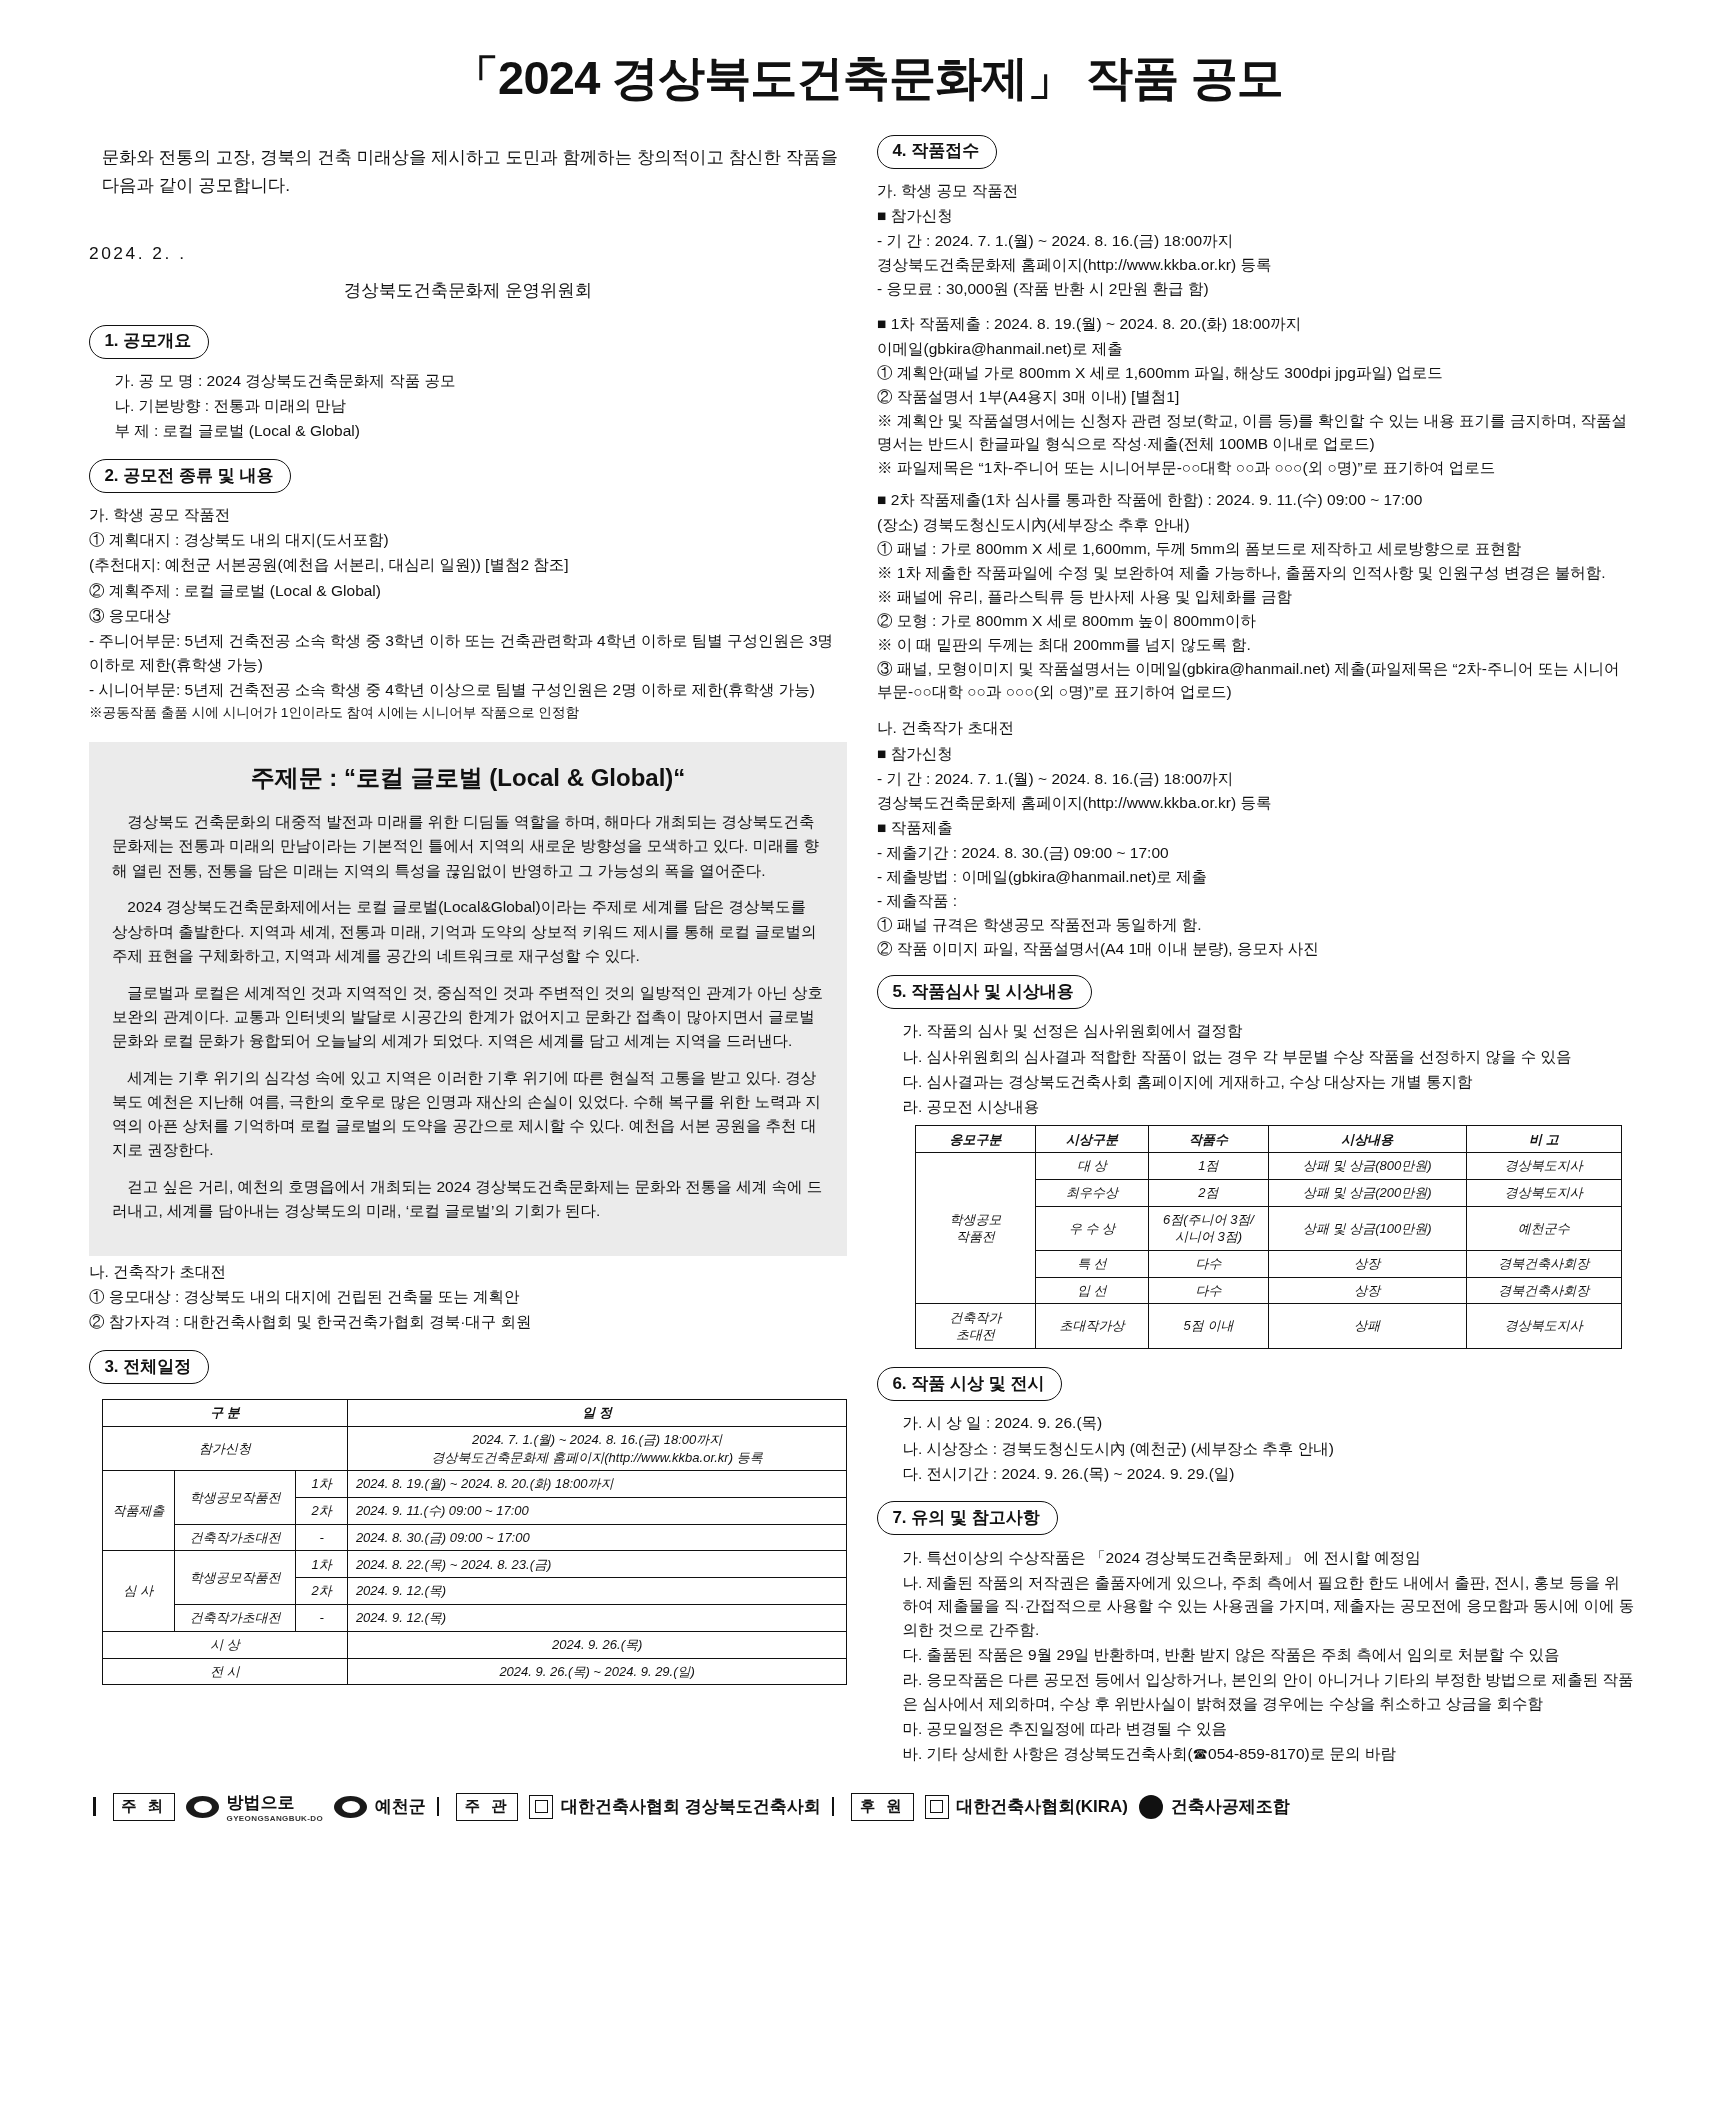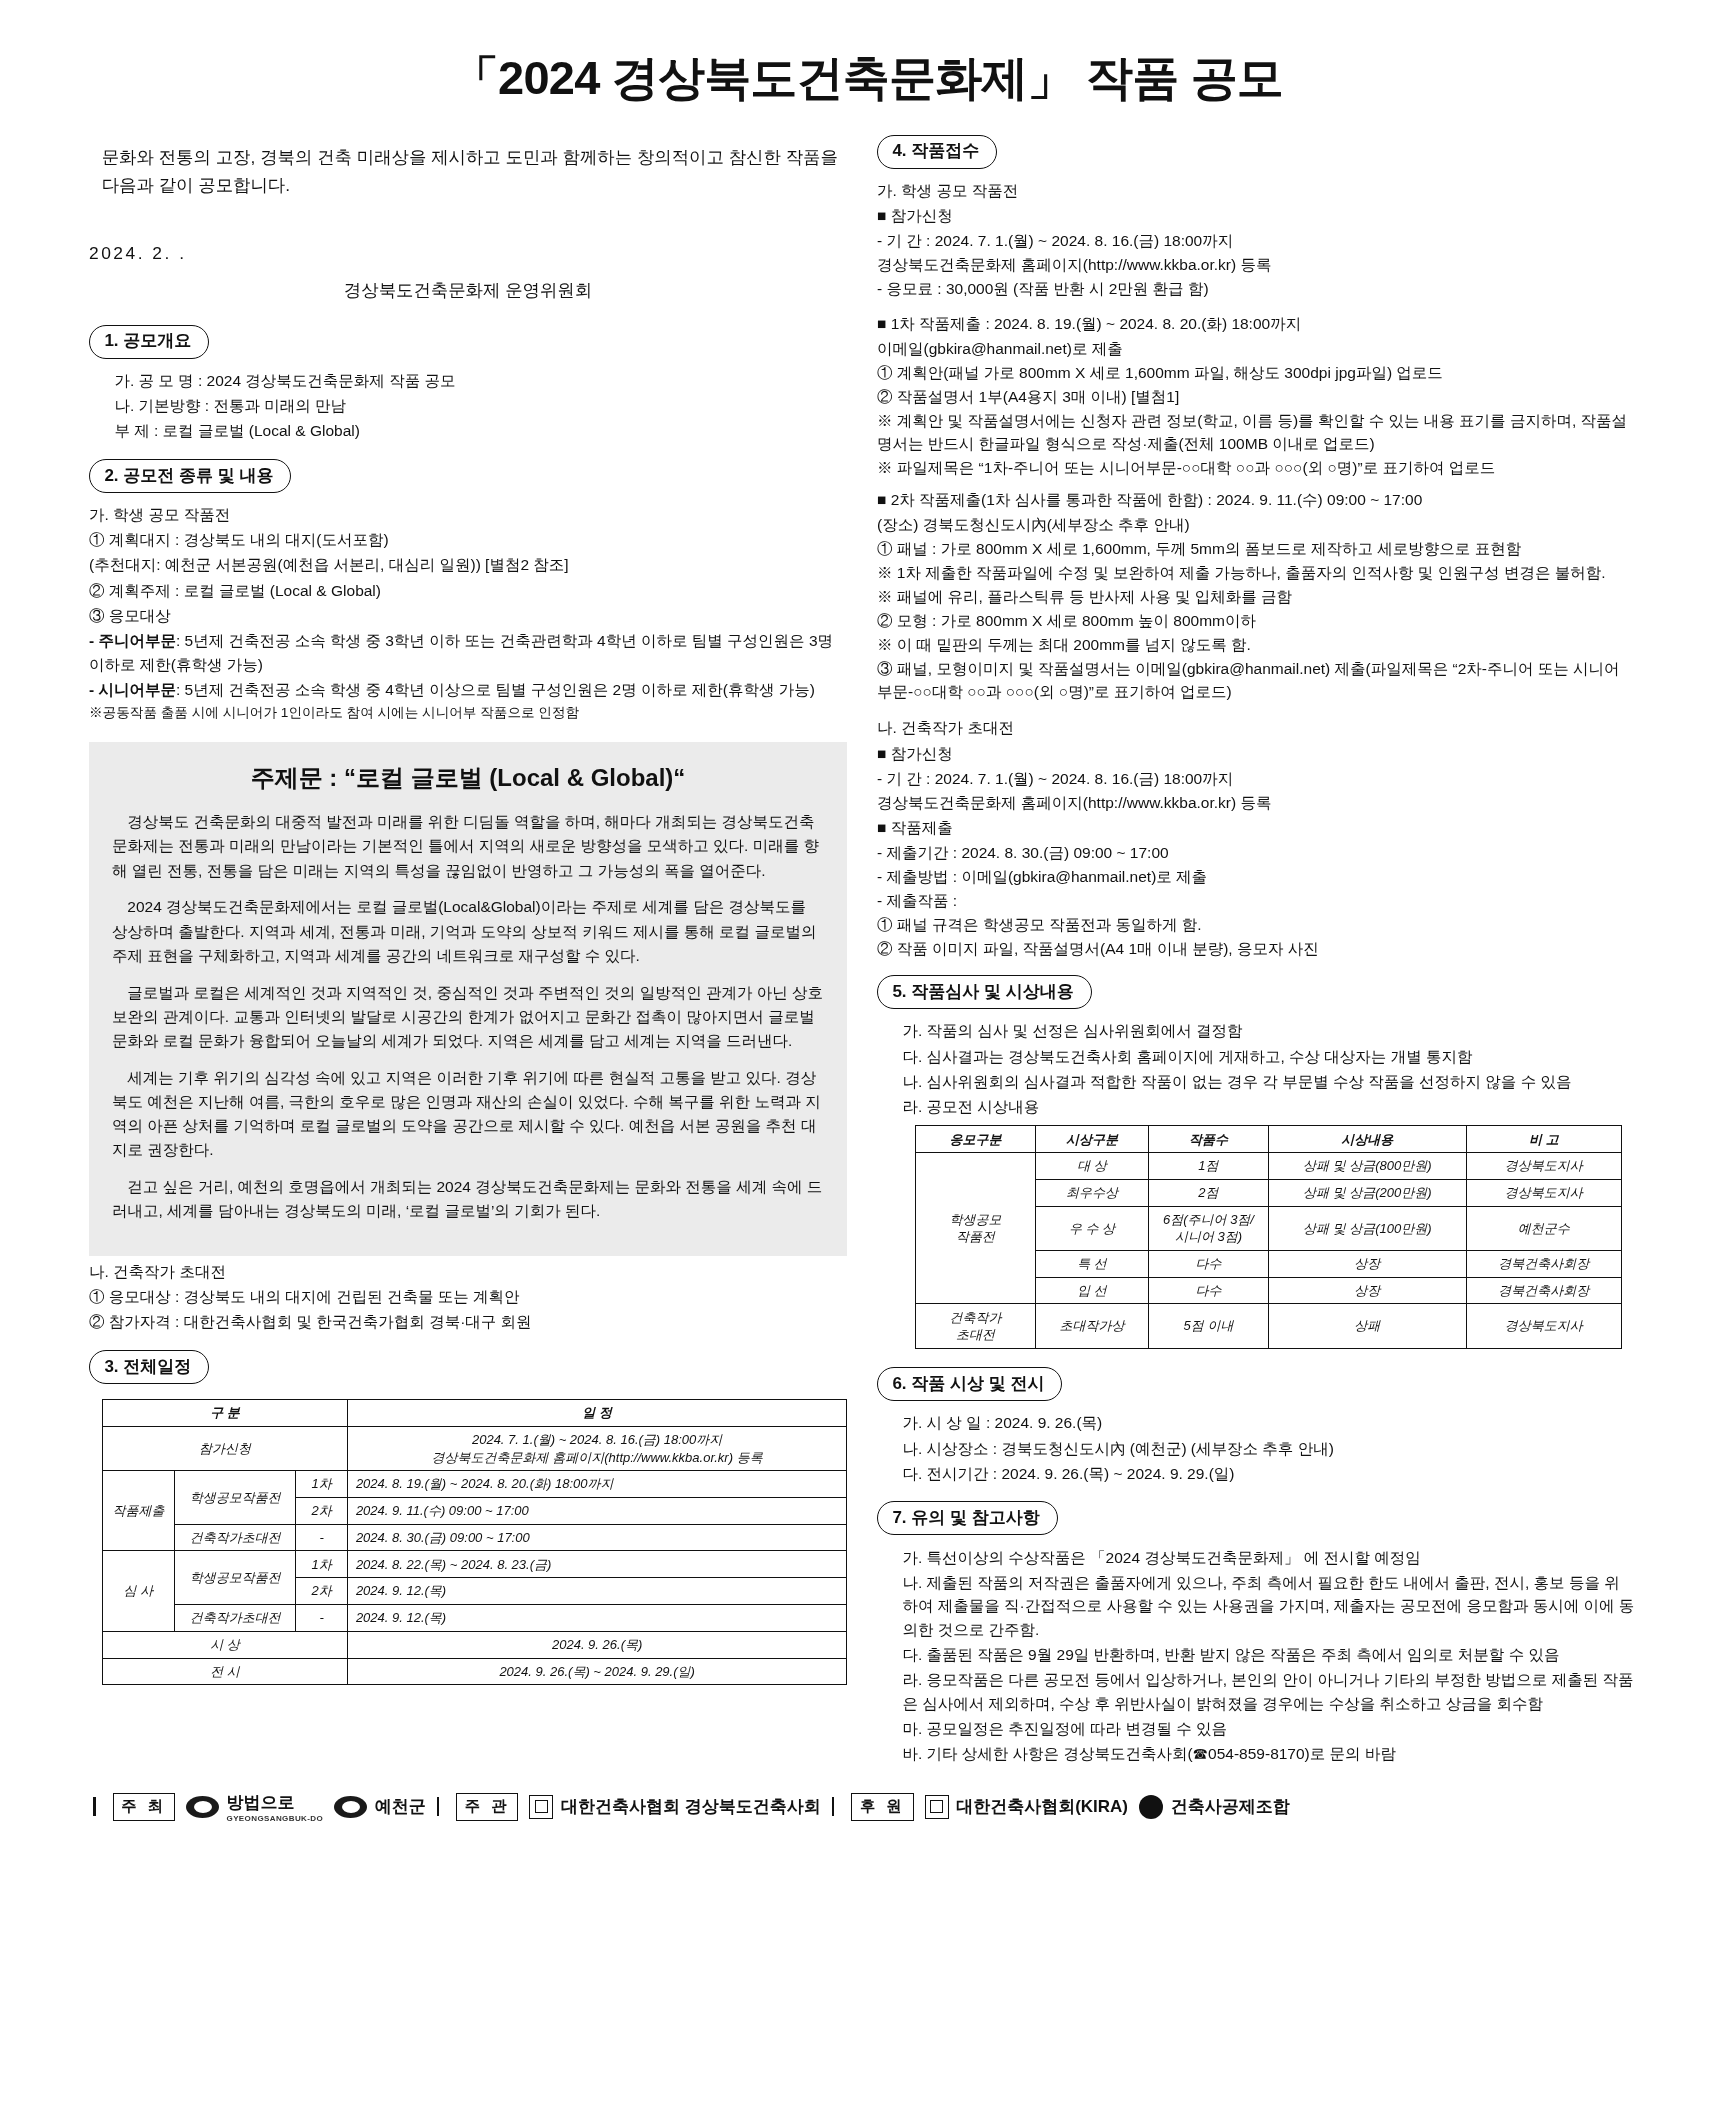--- a/index.html
+++ b/index.html
@@ -62,21 +62,21 @@
   }
   .sec.first{margin-top:4.2px;}
   .body-text{font-size:15.5px;line-height:1.52;}
   .lv1{margin-left:25.4px;}
   .lv2{margin-left:44px;}
   .lv3{margin-left:64px;}
   .lv4{margin-left:83px;}
   .lv5{margin-left:102px;}
   .row{margin:1.7px 0;}
   .tight{margin:0.4px 0;}
-  .bold{font-weight:bold;text-align:right;}
+  .bold{font-weight:normal;text-align:right;}
   
   .theme-box{
     background:#ebebeb;
     border:0;
     margin:18px 0 4.2px 0;
     padding:17px 23px 19.5px 23px;
   }
   .theme-title{
     text-align:center;
     font-size:24px;
@@ -287,22 +287,22 @@
         <div class="tight lv3">- 제출기간 : 2024. 8. 30.(금) 09:00 ~ 17:00</div>
         <div class="tight lv3">- 제출방법 : 이메일(gbkira@hanmail.net)로 제출</div>
         <div class="tight lv3">- 제출작품 :</div>
         <div class="tight lv3">① 패널 규격은 학생공모 작품전과 동일하게 함.</div>
         <div class="tight lv3">② 작품 이미지 파일, 작품설명서(A4 1매 이내 분량), 응모자 사진</div>
       </div>
 
       <div class="sec">5. 작품심사 및 시상내용</div>
       <div class="body-text lv1">
         <div class="row">가. 작품의 심사 및 선정은 심사위원회에서 결정함</div>
+        <div class="row">나. 심사위원회의 심사결과 적합한 작품이 없는 경우 각 부문별 수상 작품을 선정하지 않을 수 있음</div>
         <div class="row">다. 심사결과는 경상북도건축사회 홈페이지에 게재하고, 수상 대상자는 개별 통지함</div>
-        <div class="row">나. 심사위원회의 심사결과 적합한 작품이 없는 경우 각 부문별 수상 작품을 선정하지 않을 수 있음</div>
         <div class="row">라. 공모전 시상내용</div>
       </div>
       <div class="tbl-wrap" style="margin-left:38px;width:calc(100% - 51px)">
         <table>
           <tbody>
               <tr>
             <th style="width:17%">응모구분</th>
             <th style="width:16%">시상구분</th>
             <th style="width:17%">작품수</th>
             <th style="width:28%">시상내용</th>

